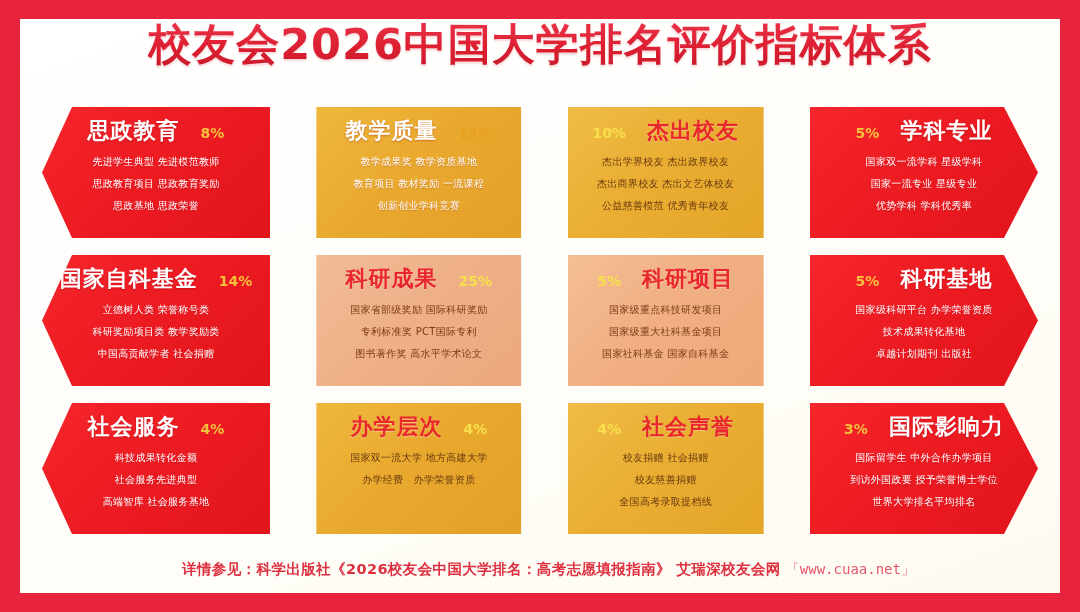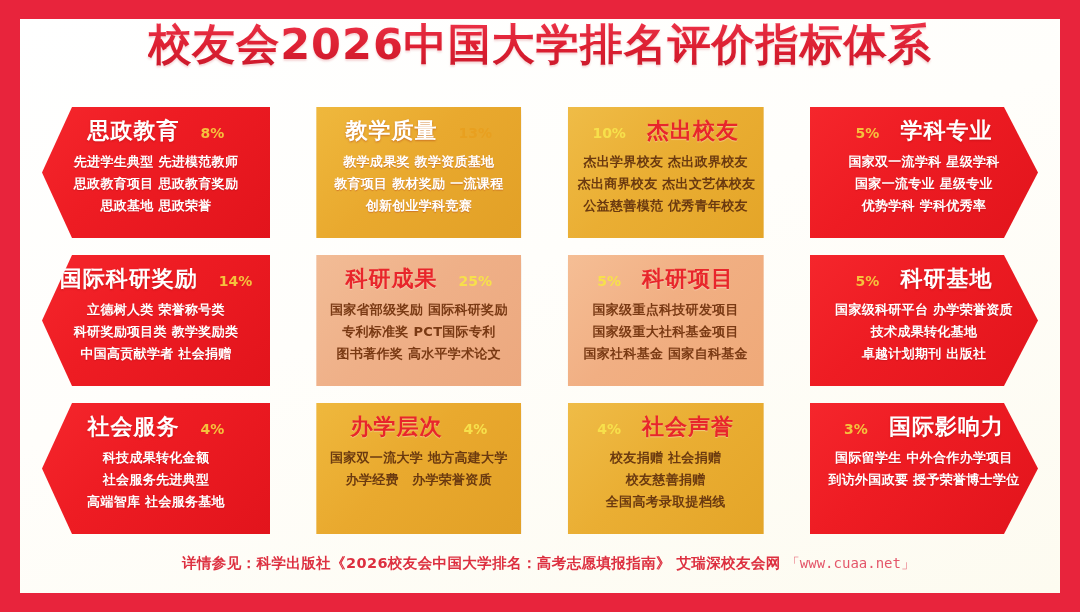--- a/index.html
+++ b/index.html
@@ -117,35 +117,35 @@
   .t-white  { color: #ffffff; text-shadow: 0 1px 2px rgba(140,0,10,0.35); }
   .t-red    { color: #E8262B; text-shadow: 0 1px 1px rgba(255,255,255,0.35); }
   .p-gold   { color: #F5C13D; }
   .p-yellow { color: #F7E04B; }
   .p-amber  { color: #E8A020; }
 
   .items {
     line-height: 22px;
   }
   .item-line {
-    font-size: 13px;
-    font-weight: bold;
+    font-size: 10px;
+    font-weight: normal;
     white-space: nowrap;
     letter-spacing: 0.3px;
   }
   .i-white { color: #ffffff; text-shadow: 0 1px 1px rgba(150,10,20,0.30); }
   .i-dark  { color: #6B3A10; }
   .i-brown { color: #7A3A14; }
 
   
   #footer {
     position: absolute;
     left: 0;
     right: 0;
-    bottom: 20px;
+    bottom: 14px;
     text-align: center;
     margin-left: 17px;
   }
   #footer-text {
     font-size: 14.5px;
     font-weight: bold;
     color: #DD3040;
     letter-spacing: 0.4px;
   }
   #footer-url {
@@ -208,21 +208,21 @@
             <div class="items">
               <div class="item-line i-white">国家双一流学科 星级学科</div>
               <div class="item-line i-white">国家一流专业 星级专业</div>
               <div class="item-line i-white">优势学科 学科优秀率</div>
             </div>
           </div>
         </div>
         <div class="row">
           <div class="card col-0 shape-tail theme-red">
             <div class="head-line">
-              <span class="card-title t-white">国际科研奖励</span>
+              <span class="card-title t-white">国家自科基金</span>
               <span class="card-pct p-gold">14%</span>
             </div>
             <div class="items">
               <div class="item-line i-white">立德树人类 荣誉称号类</div>
               <div class="item-line i-white">科研奖励项目类 教学奖励类</div>
               <div class="item-line i-white">中国高贡献学者 社会捐赠</div>
             </div>
           </div>
           <div class="card col-1 shape-rect theme-salmon">
             <div class="head-line">
@@ -292,20 +292,21 @@
             </div>
           </div>
           <div class="card col-3 shape-head theme-red">
             <div class="head-line">
               <span class="card-pct p-gold">3%</span>
               <span class="card-title t-white">国际影响力</span>
             </div>
             <div class="items">
               <div class="item-line i-white">国际留学生 中外合作办学项目</div>
               <div class="item-line i-white">到访外国政要 授予荣誉博士学位</div>
+              <div class="item-line i-white">世界大学排名平均排名</div>
             </div>
           </div>
         </div>
       </div>
 
     <div id="footer">
       <span id="footer-text">详情参见：科学出版社《2026校友会中国大学排名：高考志愿填报指南》 艾瑞深校友会网</span>
       <span id="footer-url">「www.cuaa.net」</span>
     </div>
 

